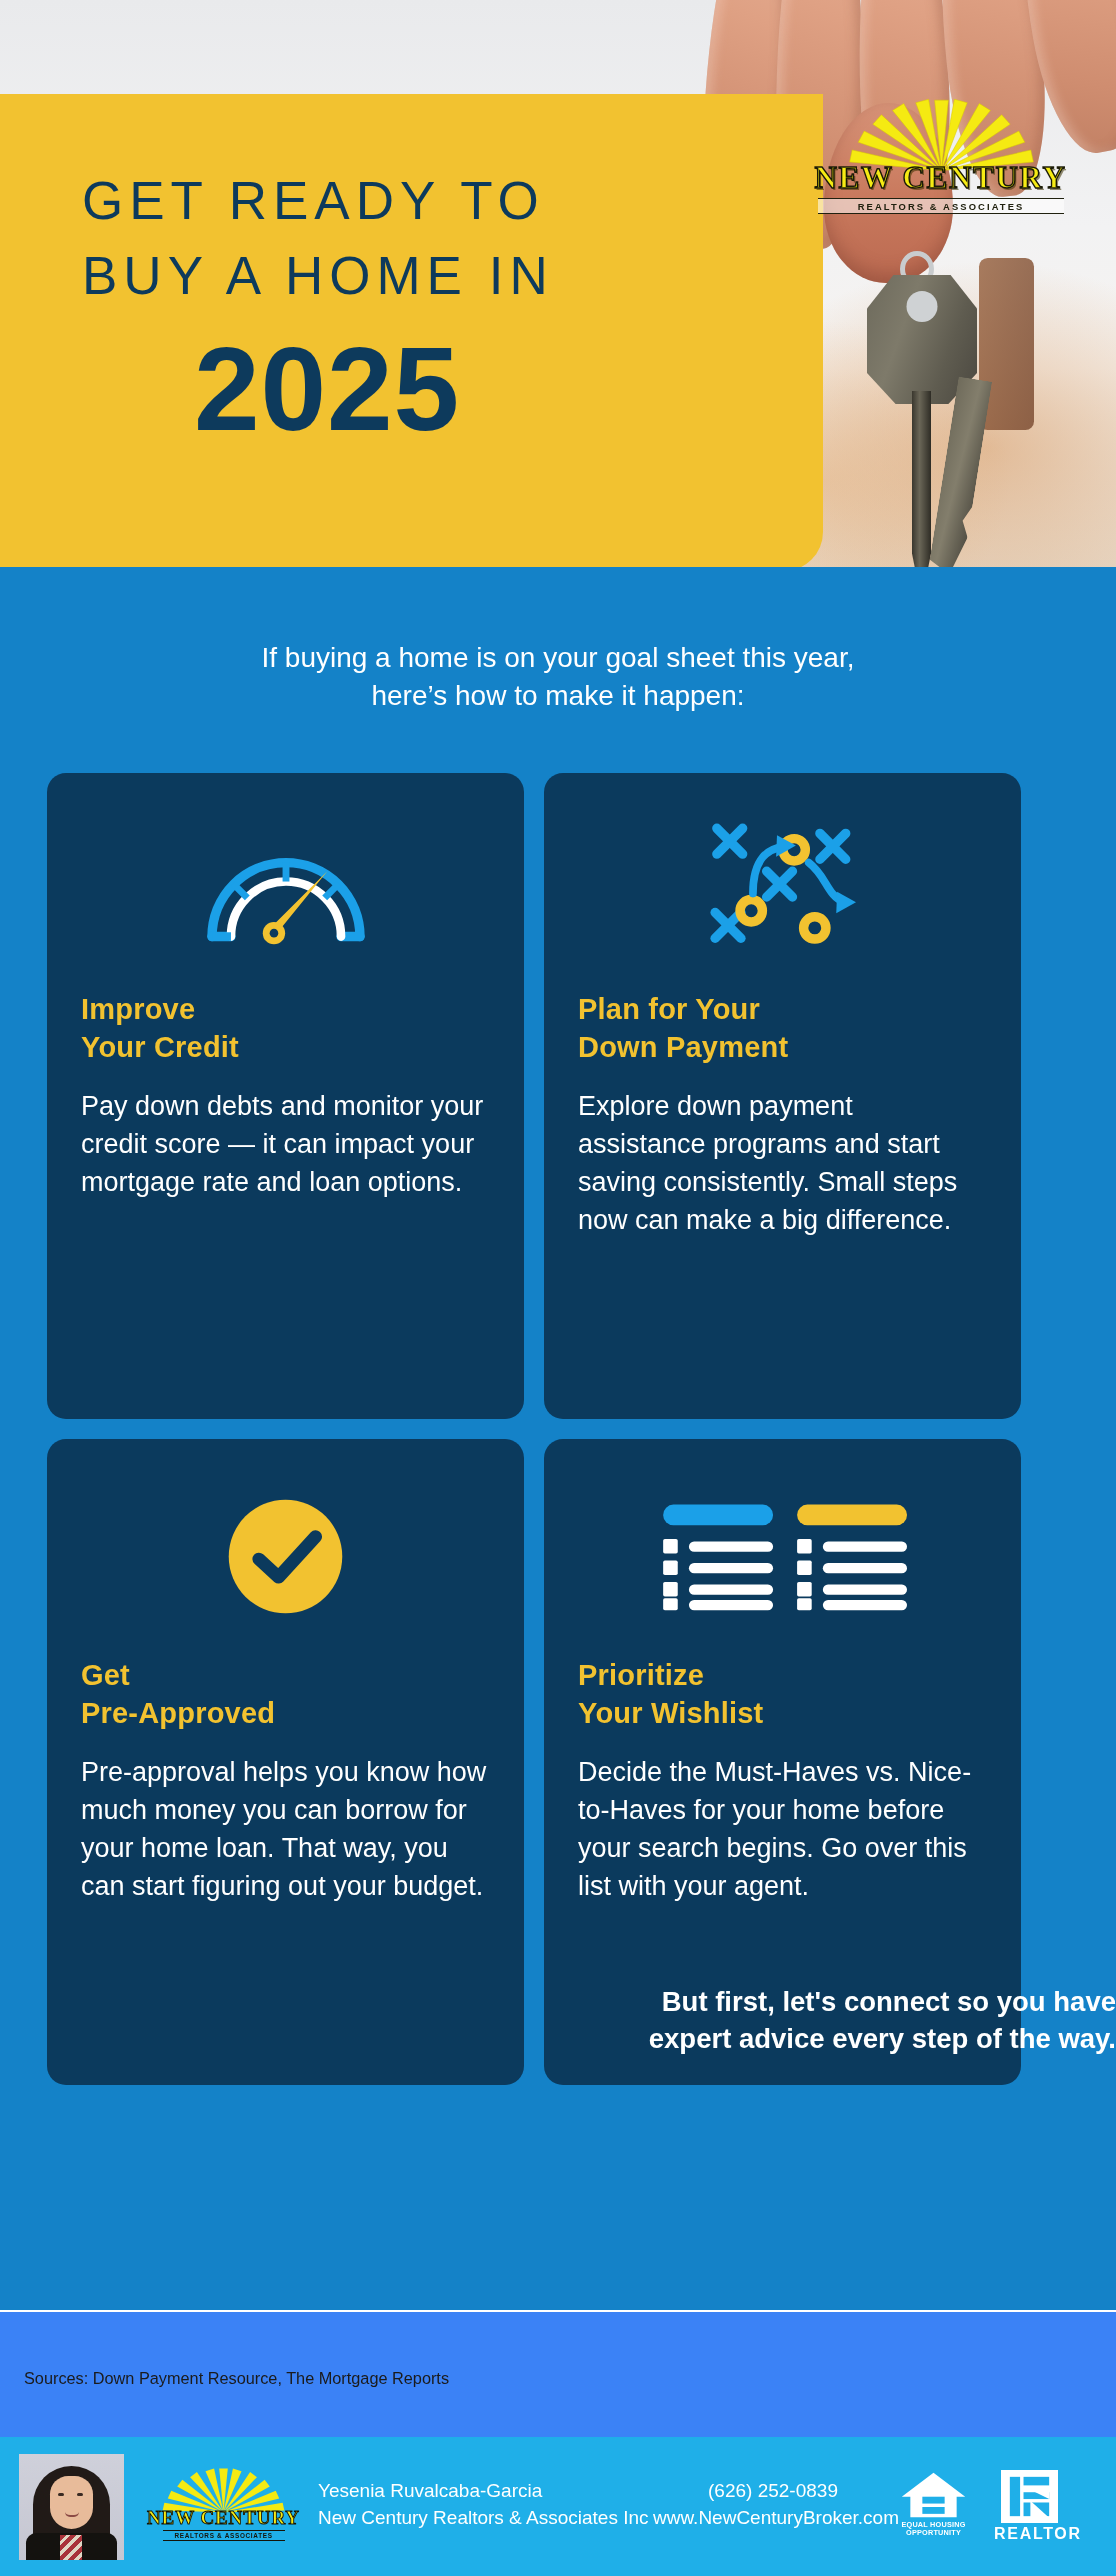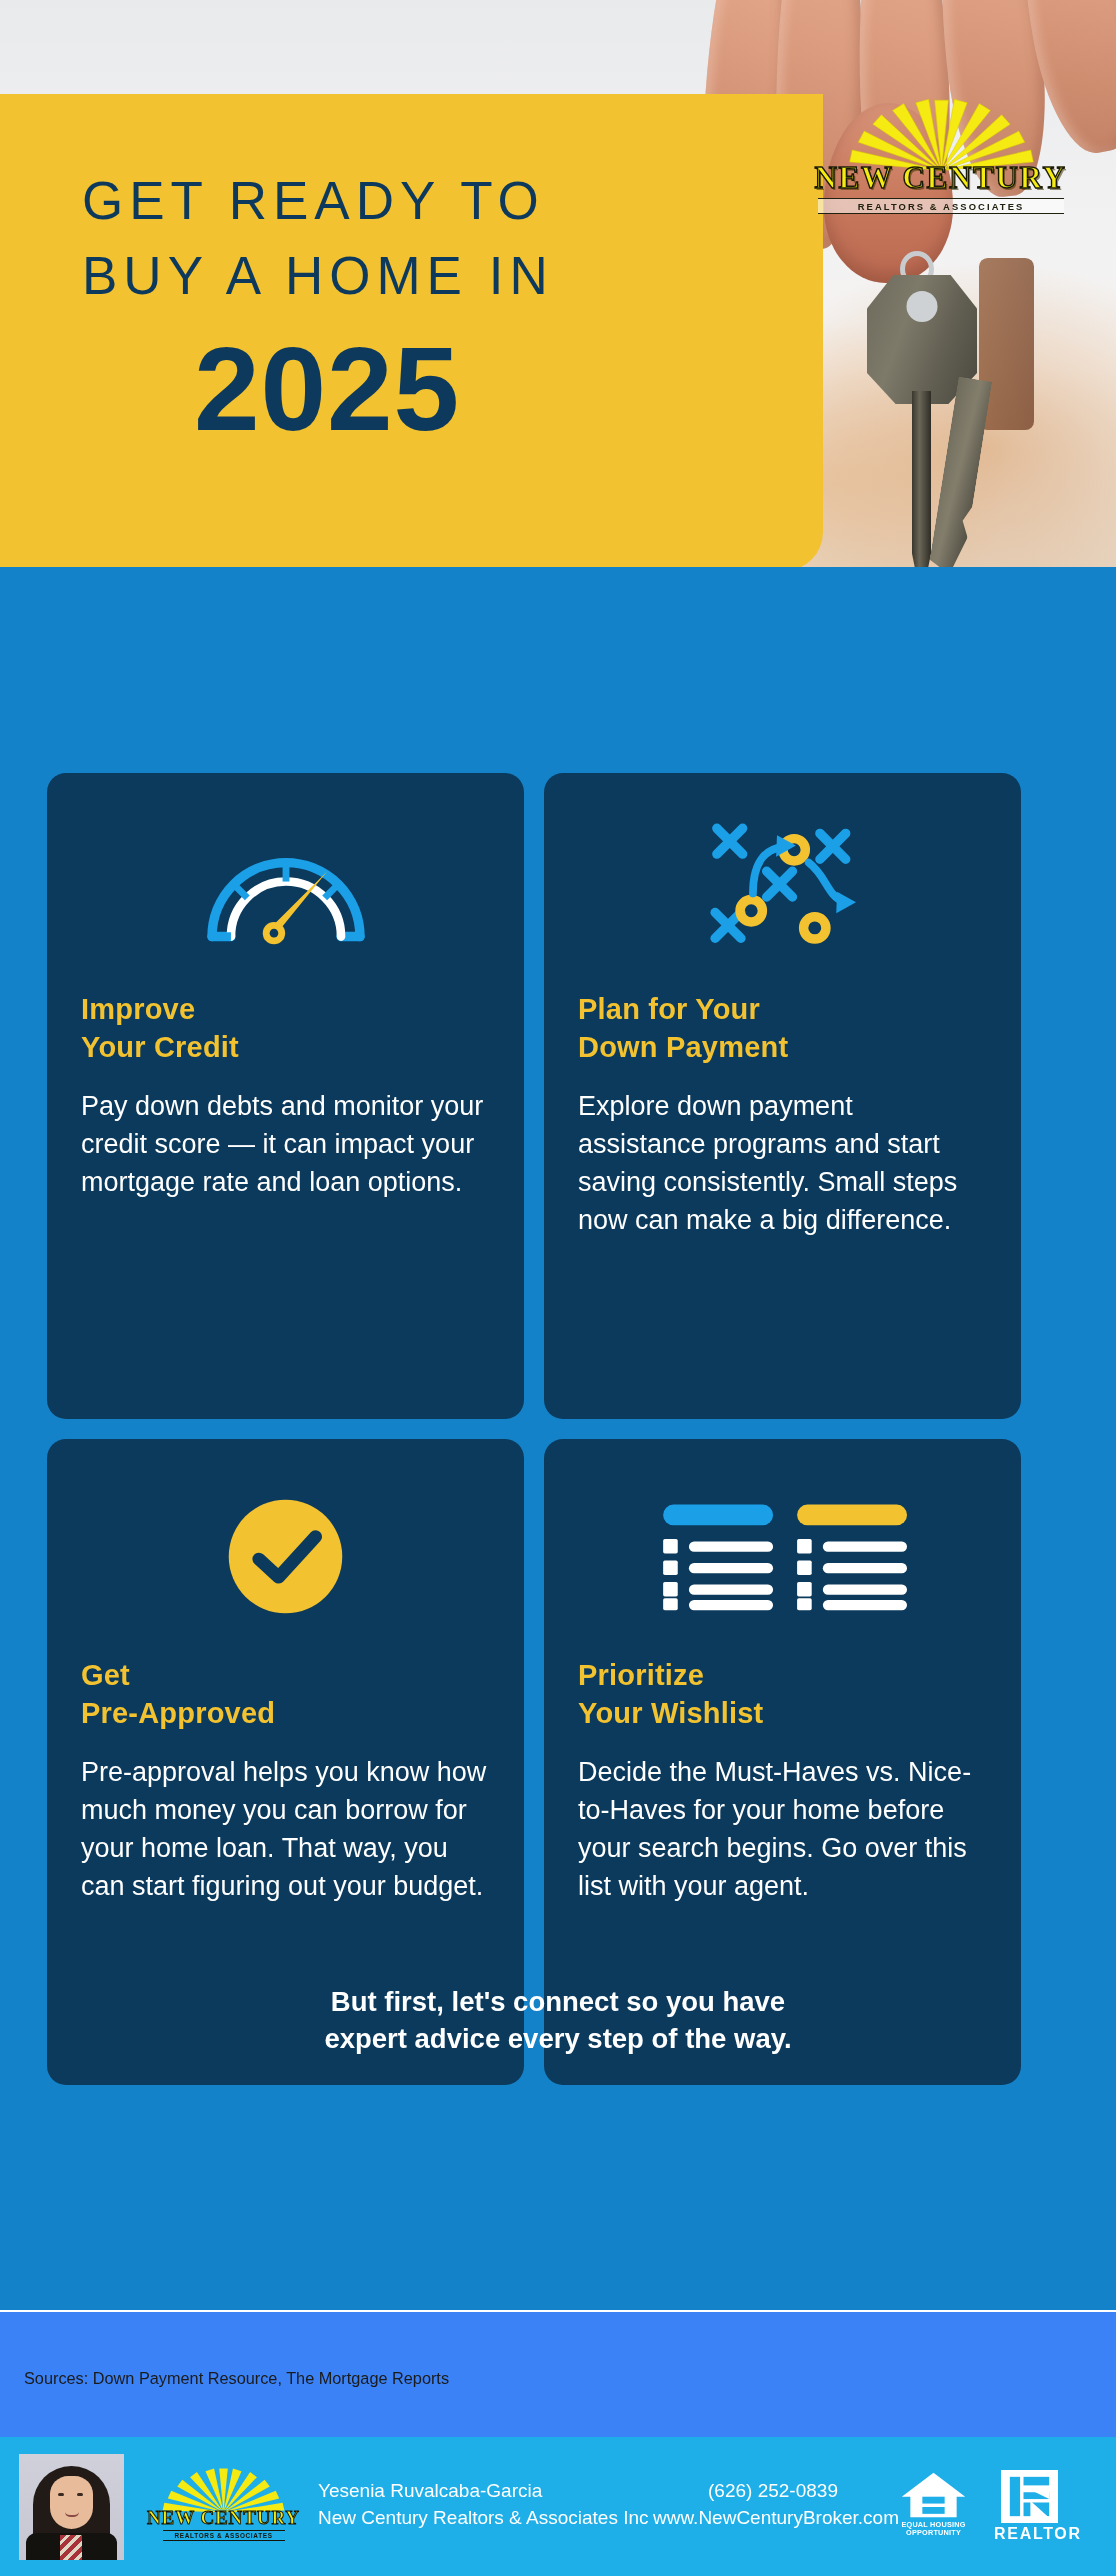--- a/index.html
+++ b/index.html
@@ -192,21 +192,21 @@
   }
   .card-body {
     color:#ffffff;
     font-size:27px;
     line-height:1.40;
     font-weight:400;
   }
 
   .cta {
     position:absolute; left:0; top:1417px; width:1116px;
-    text-align:center;
+    text-align:right;
     color:#ffffff;
     font-size:27.5px;
     font-weight:bold;
     line-height:1.34;
   }
 
   
   .sources {
     position:absolute; left:0; top:2312px;
     width:1116px; height:125px;
@@ -323,20 +323,24 @@
       </g>
       <ellipse cx="118" cy="90" rx="40" ry="26" fill="#ffffff" opacity="0"></ellipse>
     </svg>
     <div class="logo-word">NEW CENTURY</div>
     <div class="logo-sub">REALTORS &amp; ASSOCIATES</div>
   </div>
 </div>
 
 <div class="body-blue">
 
+  <div class="intro">
+    <div>If buying a home is on your goal sheet this year,</div>
+    <div>here’s how to make it happen:</div>
+  </div>
 
   <div class="cards">
 
     <div class="card">
       <div class="card-icon">
         <svg width="172" height="112" viewBox="0 0 200 130">
           <path d="M14 118 A86 86 0 0 1 186 118" fill="none" stroke="#1BA0E8" stroke-width="11" stroke-linecap="round"></path>
           <line x1="14" y1="118" x2="36" y2="118" stroke="#1BA0E8" stroke-width="11" stroke-linecap="round"></line>
           <line x1="164" y1="118" x2="186" y2="118" stroke="#1BA0E8" stroke-width="11" stroke-linecap="round"></line>
           <path d="M36 118 A64 64 0 0 1 164 118" fill="none" stroke="#ffffff" stroke-width="10" stroke-linecap="round"></path>

